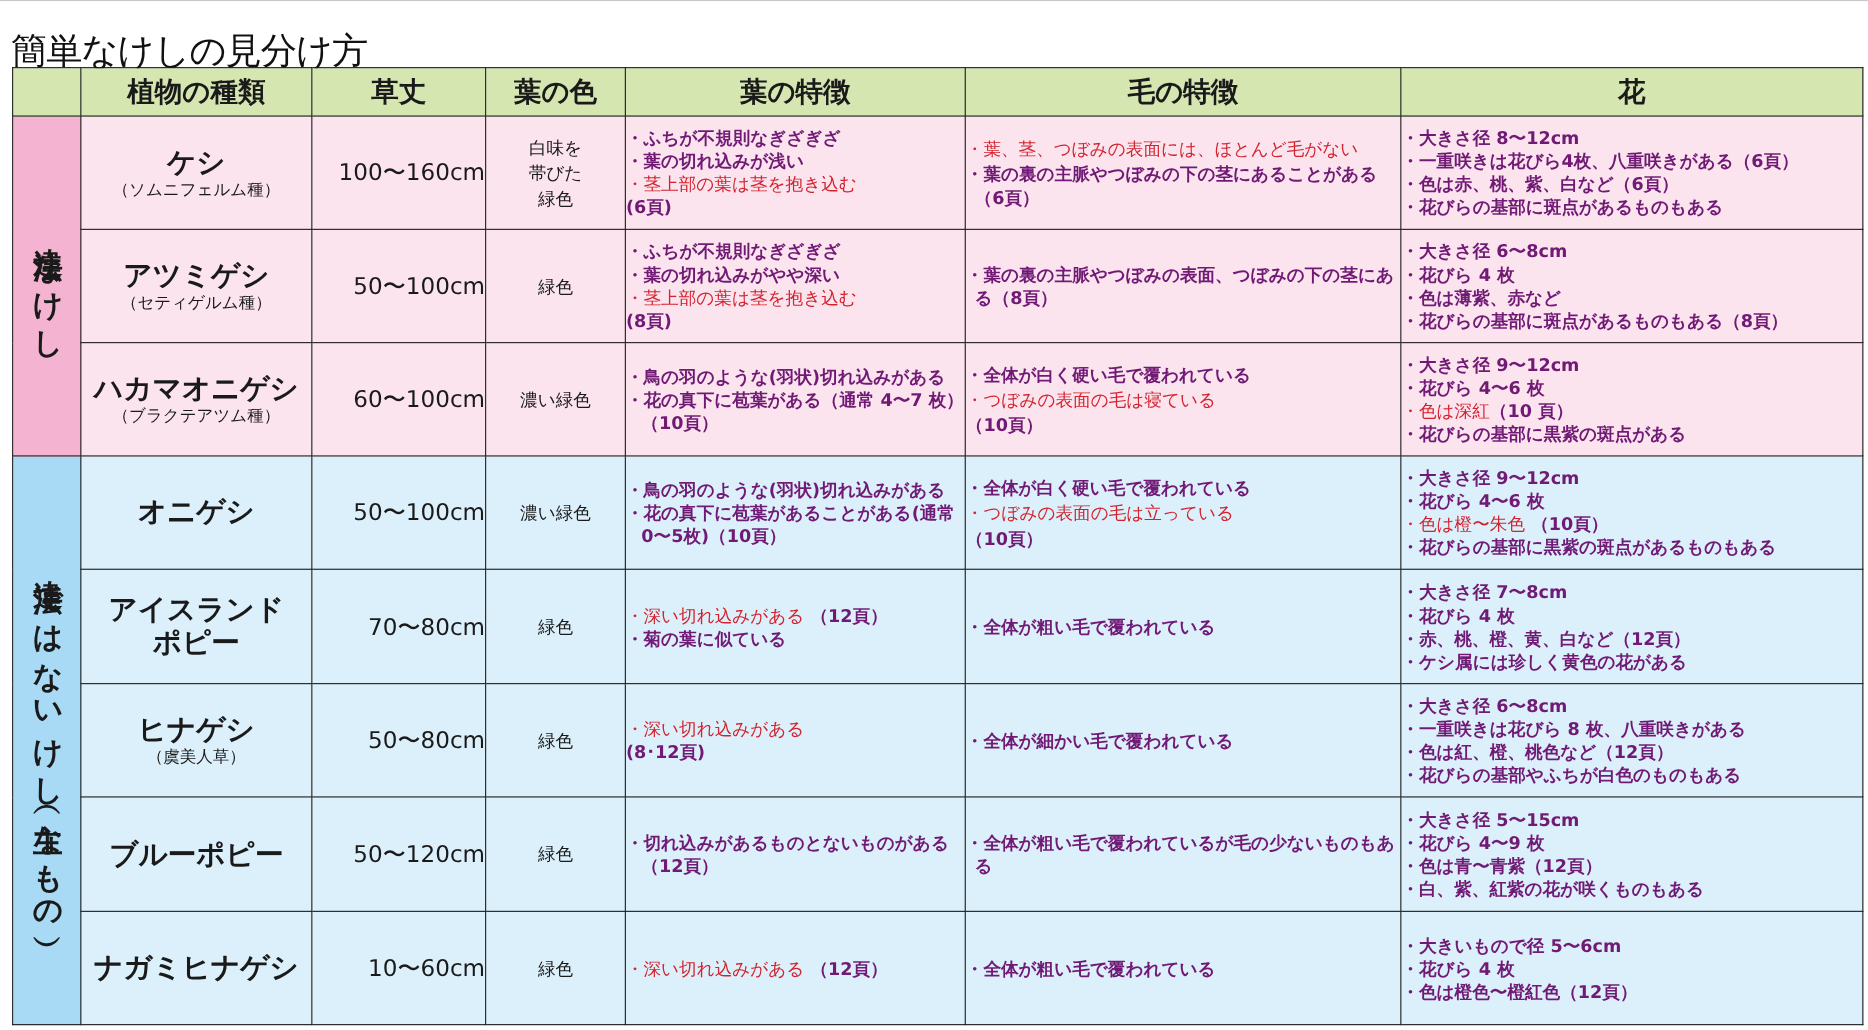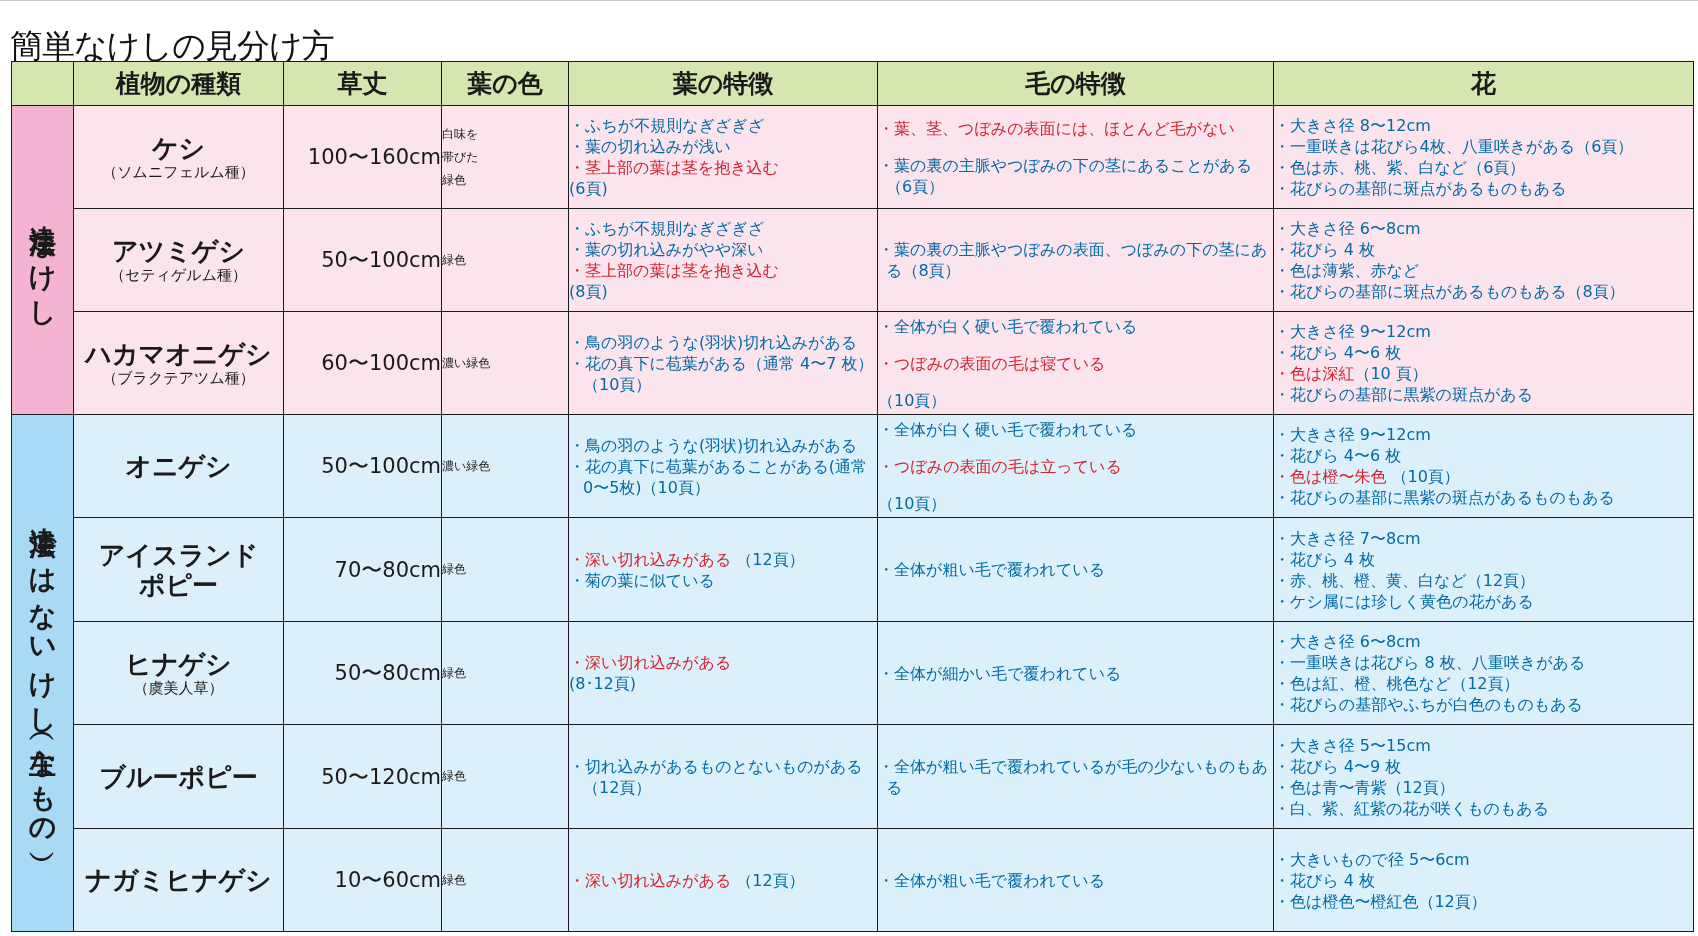--- a/index.html
+++ b/index.html
@@ -36,29 +36,29 @@
   td.group-legal { background: #a8d9f5 !important; }
   .group-label {
     writing-mode: vertical-rl; text-orientation: upright;
     font-size: 27px; font-weight: bold; letter-spacing: 4px;
     margin: 0 auto; color: #1a1a1a;
   }
   td.name { text-align: center; }
   .name-main { font-size: 26px; font-weight: bold; line-height: 30px; }
   .name-sub { font-size: 15px; line-height: 18px; }
   td.height { text-align: right; padding-right: 14px; font-size: 21px; margin-top: 20px; }
-  td.color { font-size: 12px; line-height: 23px; }
+  td.color { text-align: center; font-size: 16px; line-height: 23px; }
   td.leaf, td.hair, td.flower { font-size: 16px; line-height: 21px; }
   td.leaf { padding-left: 18px; }
   td.hair { padding-left: 64px; }
   td.flower { padding-left: 28px; }
   .bullet { display: block; padding-left: 14px; text-indent: -14px; }
-  .gap { margin-top: 16px; }
+  .gap { margin-top: 2px; }
   .red { color: #d2232e; }
-  .blk { color: #0369a1; }
+  .blk { color: #701a75; font-weight: bold; }
   .hair .bullet { padding-left: 8px; text-indent: -8px; }
 </style>
 </head>
 <body>
 
 <div class="topline"></div>
 <h1 class="title">簡単なけしの見分け方</h1>
 
 <table class="poppy">
   <colgroup>

